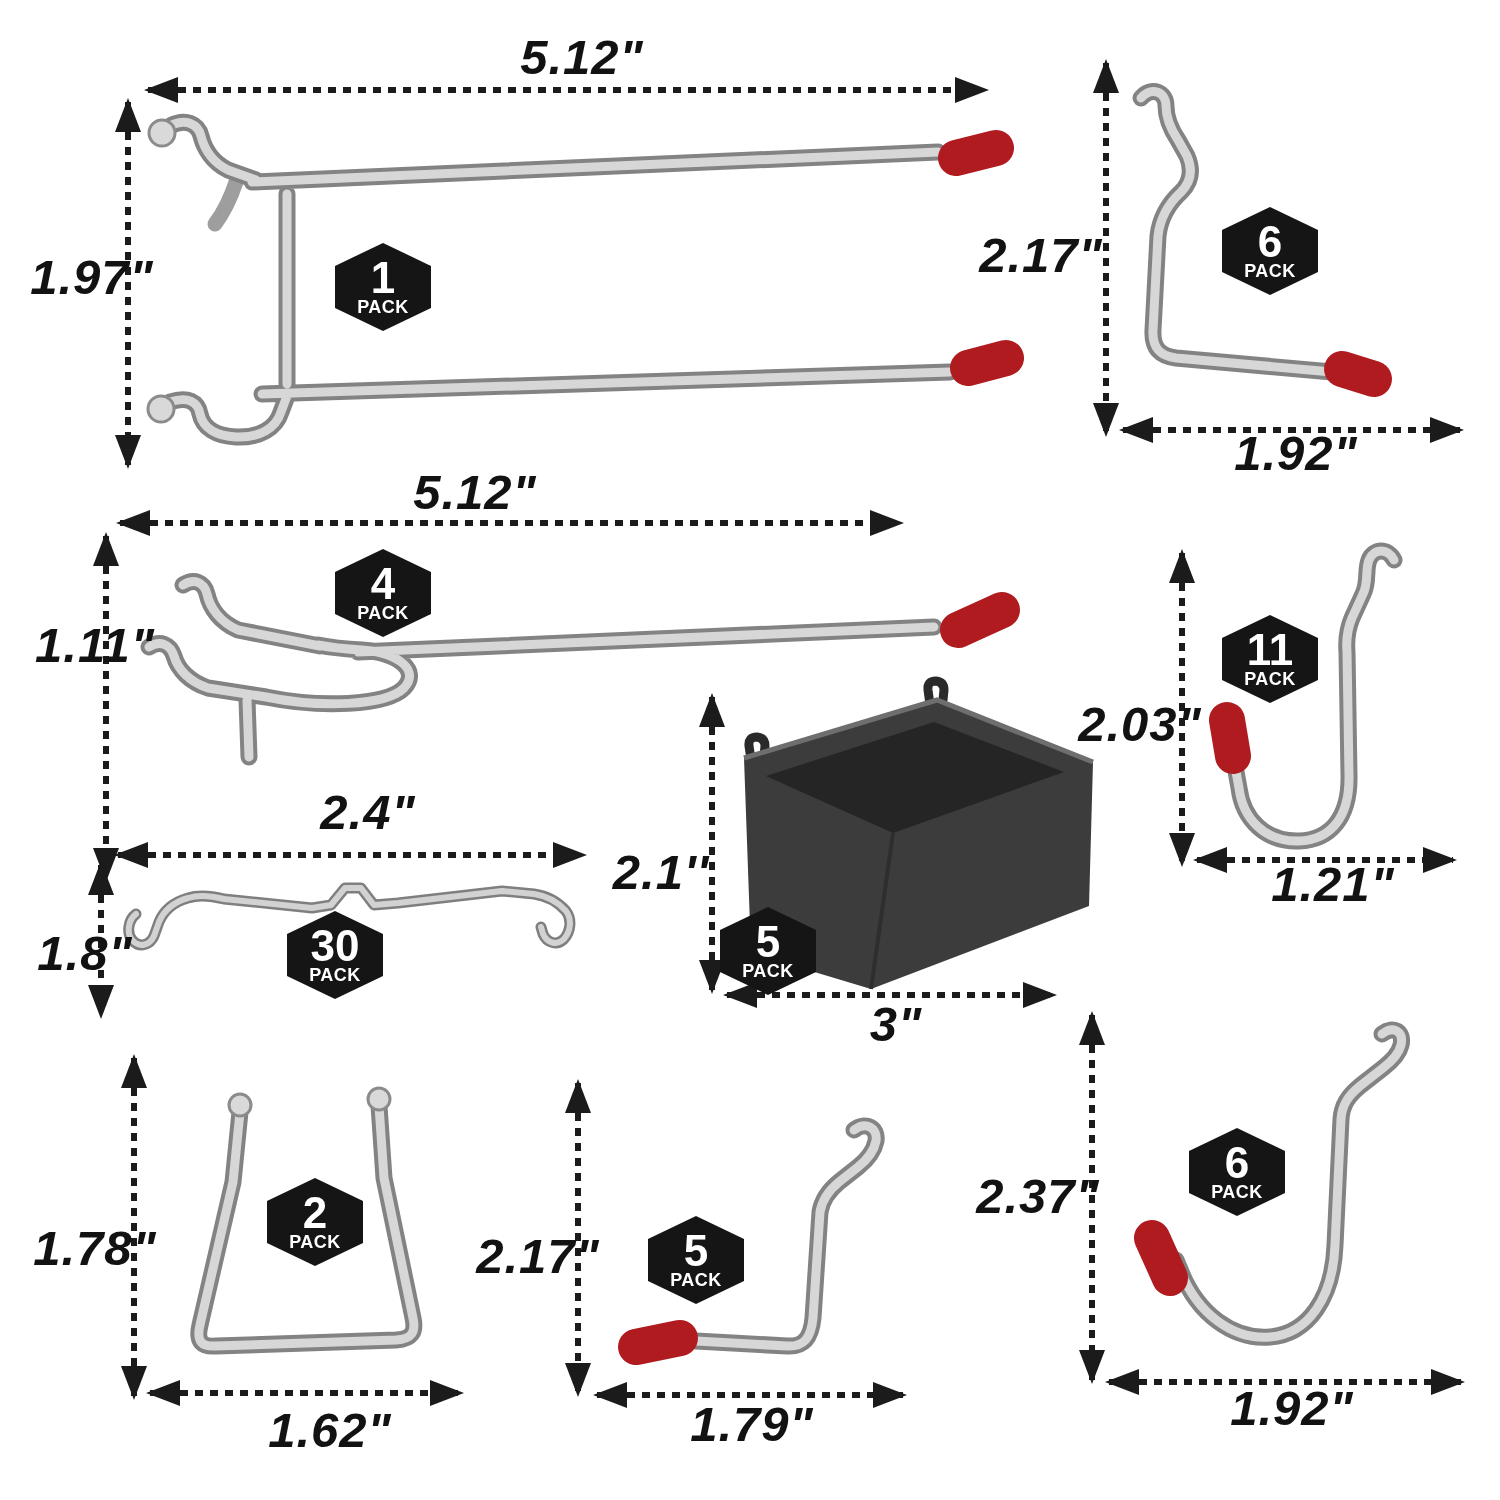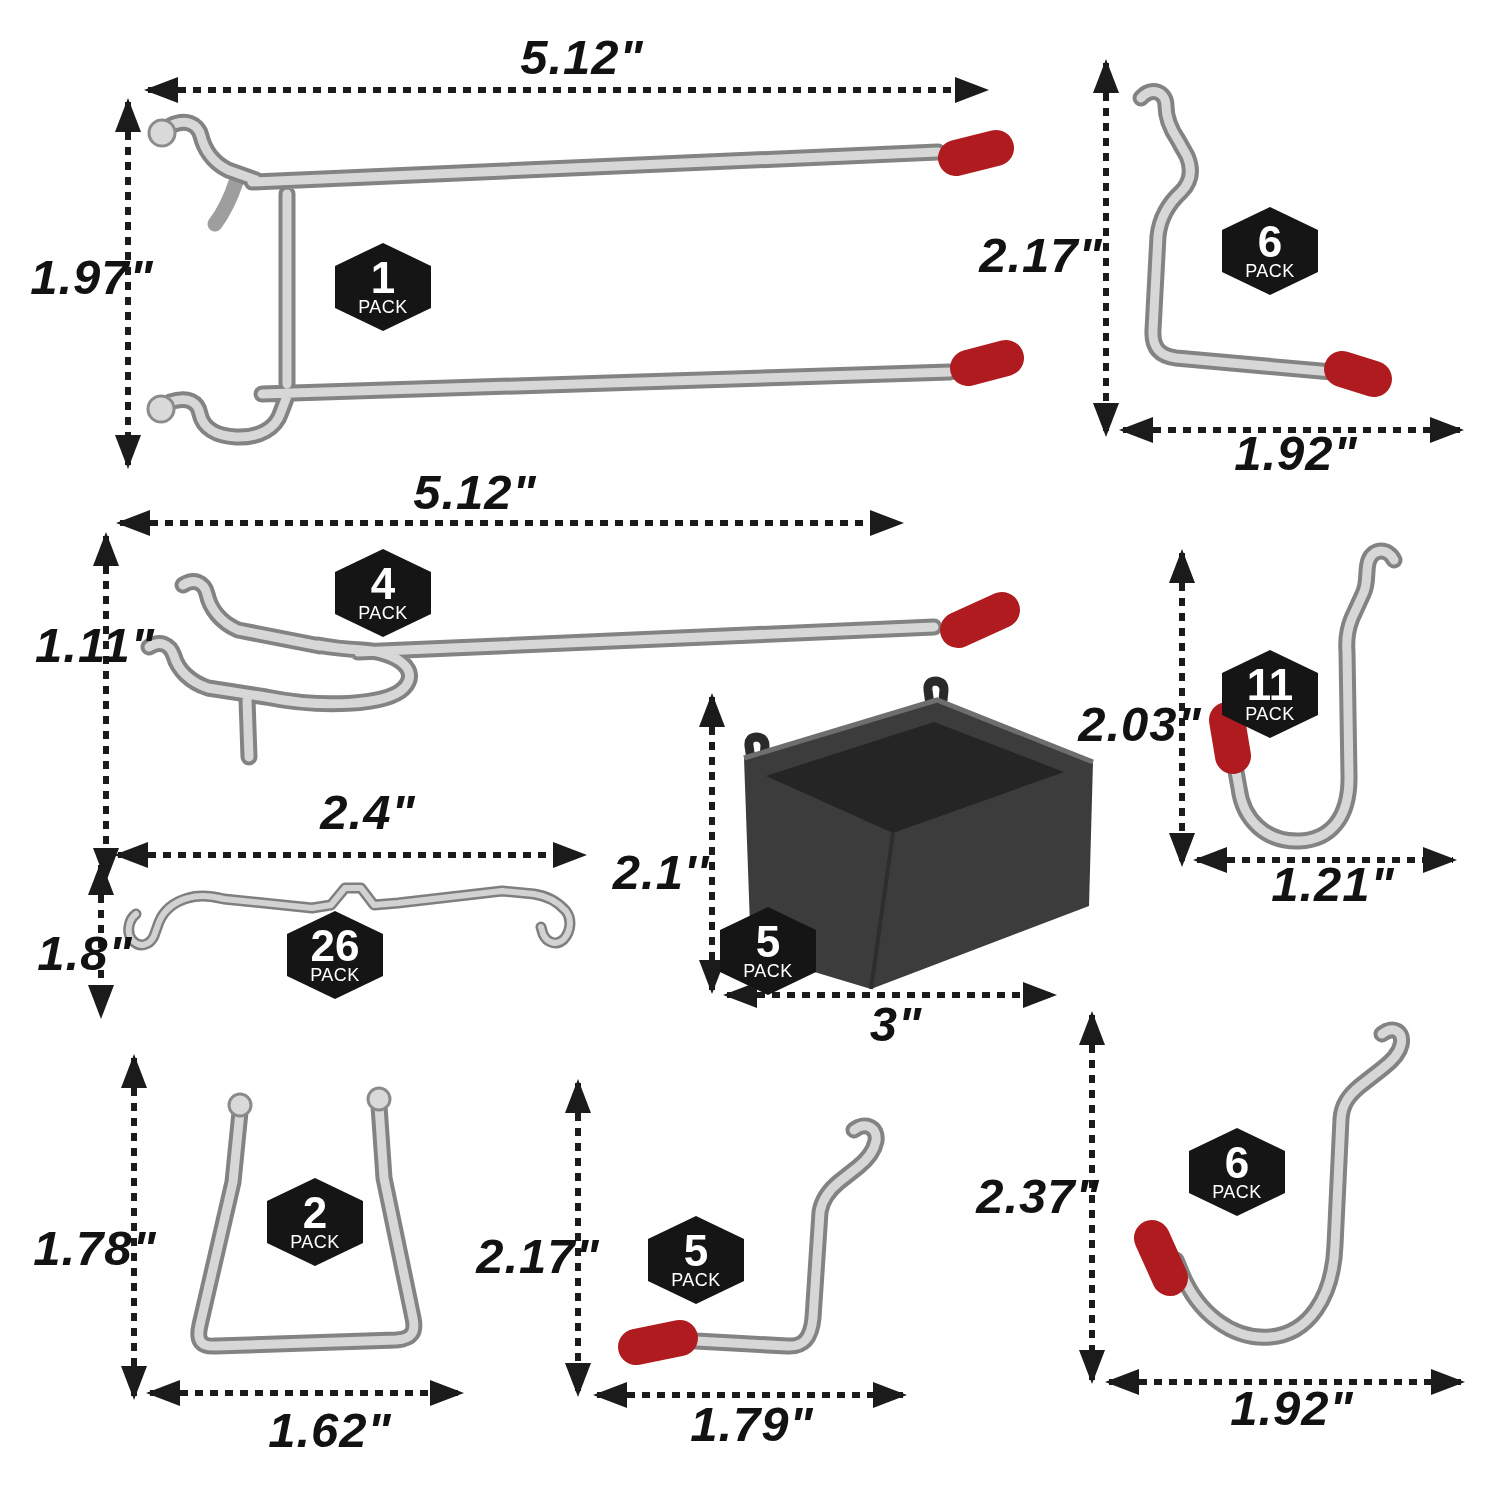--- a/index.html
+++ b/index.html
@@ -43,21 +43,21 @@
   }
 
   .badge {
     position:absolute; width:96px; height:88px; transform:translate(-50%,-50%);
     background:#151515; color:#ffffff;
     clip-path:polygon(50% 0,100% 26%,100% 74%,50% 100%,0 74%,0 26%);
     display:flex; flex-direction:column; align-items:center; justify-content:center;
     text-align:center;
   }
   .badge .num  { font-weight:700; font-size:44px; line-height:0.95; }
-  .badge .word { font-weight:400; font-size:18px; line-height:1.05; letter-spacing:.5px; }
+  .badge .word { font-weight:700; font-size:18px; line-height:1.05; letter-spacing:.5px; }
 </style>
 </head>
 <body>
 
 <div class="stage">
 
   <svg class="art" width="1500" height="1500" viewBox="0 0 1500 1500">
     <defs>
       <path id="m0" d="M 170 126 C 186 118 198 124 201 136 C 204 148 212 162 228 170 L 256 180
                        M 252 182 L 938 152
@@ -169,21 +169,21 @@
       <div class="num">4</div>
       <div class="word">PACK</div>
     </div>
   </div>
 
   <div>
     <div class="dimv" style="left:1179px; top:553px; height:310px;"></div>
     <div class="dim-label" style="left:1140px; top:724px;">2.03"</div>
     <div class="dimh" style="left:1197px; top:857px; width:256px;"></div>
     <div class="dim-label" style="left:1333px; top:884px;">1.21"</div>
-    <div class="badge" style="left:1270px; top:694px;">
+    <div class="badge" style="left:1270px; top:659px;">
       <div class="num">11</div>
       <div class="word">PACK</div>
     </div>
   </div>
 
   <div>
     <div class="dimv" style="left:709px; top:697px; height:293px;"></div>
     <div class="dim-label" style="left:661px; top:872px;">2.1''</div>
     <div class="dimh" style="left:727px; top:992px; width:326px;"></div>
     <div class="dim-label" style="left:896px; top:1024px;">3"</div>
@@ -192,21 +192,21 @@
       <div class="word">PACK</div>
     </div>
   </div>
 
   <div>
     <div class="dimh" style="left:118px; top:852px; width:465px;"></div>
     <div class="dim-label" style="left:368px; top:812px;">2.4"</div>
     <div class="dimv" style="left:98px; top:865px; height:150px;"></div>
     <div class="dim-label" style="left:85px; top:953px;">1.8"</div>
     <div class="badge" style="left:335px; top:955px;">
-      <div class="num">26</div>
+      <div class="num">30</div>
       <div class="word">PACK</div>
     </div>
   </div>
 
   <div>
     <div class="dimv" style="left:131px; top:1058px; height:338px;"></div>
     <div class="dim-label" style="left:95px; top:1248px;">1.78"</div>
     <div class="dimh" style="left:150px; top:1390px; width:310px;"></div>
     <div class="dim-label" style="left:330px; top:1430px;">1.62"</div>
     <div class="badge" style="left:315px; top:1222px;">

